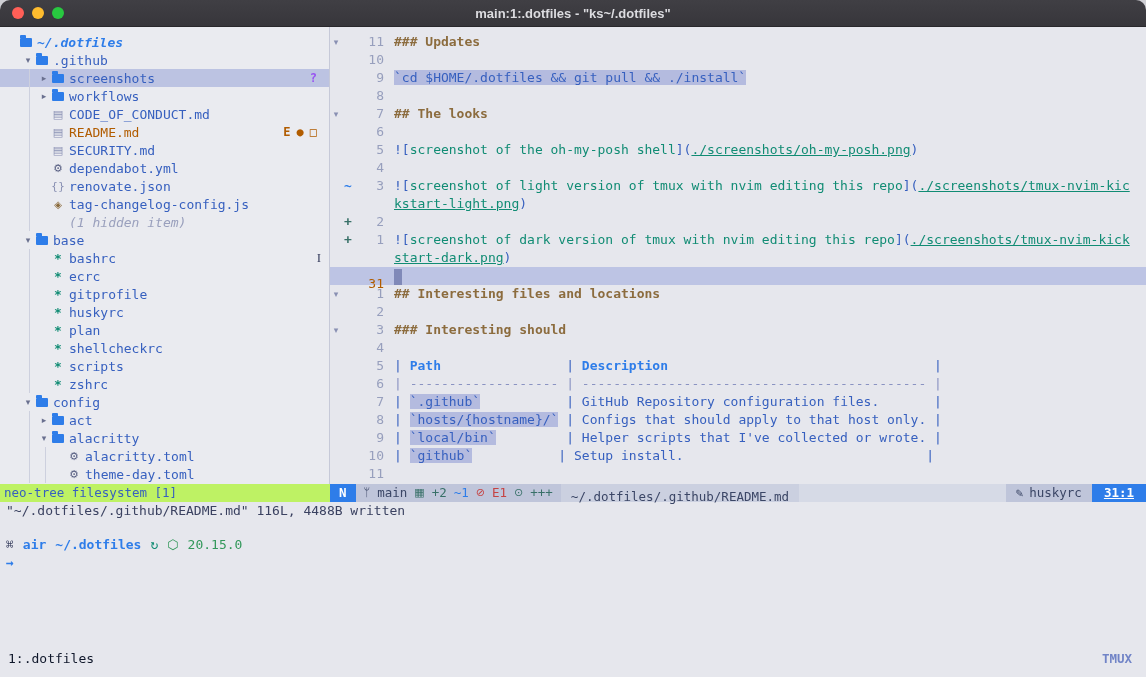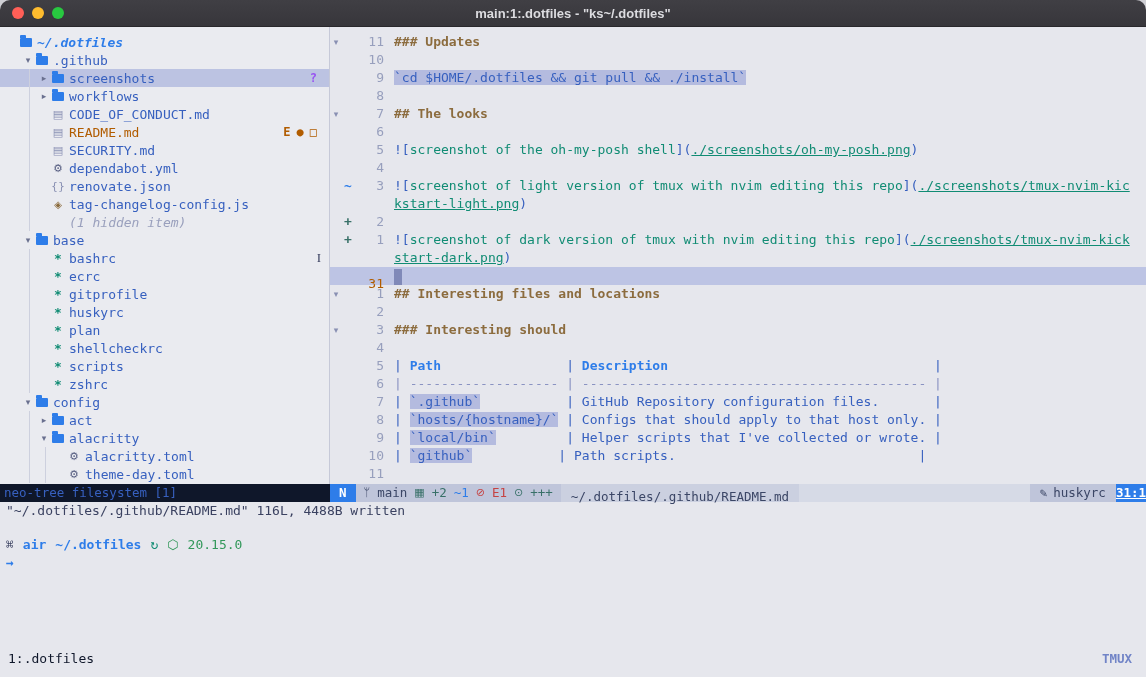--- a/index.html
+++ b/index.html
@@ -51,30 +51,30 @@
   .cursor{display:inline-block;width:8px;height:16px;background:#8089b8;vertical-align:middle;}
   .sg-h{color:#8c6c3e;font-weight:bold;}
   .sg-t{color:#3760bf;}
   .sg-d{color:#8a93c2;}
   .sg-lk{color:#118c74;}
   .sg-u{color:#118c74;text-decoration:underline;}
   .sg-c{color:#3760bf;background:#b4bbdf;}
   .sg-b{color:#2e7de9;font-weight:bold;}
   
   .statusbar{height:18px;flex:0 0 18px;display:flex;font-size:12.5px;}
-  .nt-status{width:330px;flex:0 0 330px;background:#0f172a;color:#3760bf;line-height:18px;padding-left:4px;box-sizing:border-box;}
+  .nt-status{width:330px;flex:0 0 330px;background:#bef264;color:#3760bf;line-height:18px;padding-left:4px;box-sizing:border-box;}
   .vim-status{flex:1;display:flex;line-height:18px;}
   .seg-mode{background:#2e7de9;color:#fff;font-weight:bold;padding:0 9px;}
   .seg-git{background:#bfc5da;color:#3b4666;padding:0 8px;display:flex;gap:7px;}
   .seg-git .gic{font-family:"DejaVu Sans",sans-serif;font-size:11px;}
   .gc-fg{color:#3b4666;} .gc-add{color:#387068;} .gc-chg{color:#2e7de9;} .gc-err{color:#c64343;}
   .seg-path{background:#cbd0e0;color:#3b4666;padding:4px 10px;}
   .seg-fill{flex:1;background:#d6dae6;}
   .seg-ft{background:#bfc5da;color:#3b4666;padding:0 10px;display:flex;gap:6px;}
-  .seg-pos{background:#2e7de9;color:#fff;font-weight:bold;padding:0 0;text-decoration:underline;}
+  .seg-pos{background:#2e7de9;color:#fff;font-weight:bold;padding:0 12px;text-decoration:underline;}
   
   .msgline{height:18px;flex:0 0 18px;line-height:18px;padding-left:6px;color:#3b4261;}
   .shell{flex:1;padding-top:16px;}
   .promptline{height:18px;line-height:18px;padding-left:6px;display:flex;}
   .pseg{margin-right:9px;}
   .ps-os{color:#3b4261;} .ps-host,.ps-path{color:#2e7de9;font-weight:bold;}
   .ps-git{color:#118c74;} .ps-node-ic,.ps-node{color:#33985b;}
   .arrowline{height:18px;line-height:18px;padding-left:6px;color:#2e7de9;font-weight:bold;}
   
   .tmuxbar{height:32px;flex:0 0 32px;display:flex;align-items:flex-start;padding:6px 14px 0 8px;box-sizing:border-box;}
@@ -144,21 +144,21 @@
             <div class="erow cur"><span class="fold"></span><span class="sign"></span><span class="lnum">31</span><span class="ltext"><span class="cursor">&nbsp;</span></span></div>
             <div class="erow"><span class="fold">▾</span><span class="sign"></span><span class="lnum">1</span><span class="ltext"><span class="sg-h">## Interesting files and locations</span></span></div>
             <div class="erow"><span class="fold"></span><span class="sign"></span><span class="lnum">2</span><span class="ltext"></span></div>
             <div class="erow"><span class="fold">▾</span><span class="sign"></span><span class="lnum">3</span><span class="ltext"><span class="sg-h">### Interesting should</span></span></div>
             <div class="erow"><span class="fold"></span><span class="sign"></span><span class="lnum">4</span><span class="ltext"></span></div>
             <div class="erow"><span class="fold"></span><span class="sign"></span><span class="lnum">5</span><span class="ltext"><span class="sg-t">| </span><span class="sg-b">Path</span><span class="sg-t">                | </span><span class="sg-b">Description</span><span class="sg-t">                                  |</span></span></div>
             <div class="erow"><span class="fold"></span><span class="sign"></span><span class="lnum">6</span><span class="ltext"><span class="sg-d">| ------------------- | -------------------------------------------- |</span></span></div>
             <div class="erow"><span class="fold"></span><span class="sign"></span><span class="lnum">7</span><span class="ltext"><span class="sg-t">| </span><span class="sg-c">`.github`</span><span class="sg-t">           | GitHub Repository configuration files.       |</span></span></div>
             <div class="erow"><span class="fold"></span><span class="sign"></span><span class="lnum">8</span><span class="ltext"><span class="sg-t">| </span><span class="sg-c">`hosts/{hostname}/`</span><span class="sg-t"> | Configs that should apply to that host only. |</span></span></div>
             <div class="erow"><span class="fold"></span><span class="sign"></span><span class="lnum">9</span><span class="ltext"><span class="sg-t">| </span><span class="sg-c">`local/bin`</span><span class="sg-t">         | Helper scripts that I've collected or wrote. |</span></span></div>
-            <div class="erow"><span class="fold"></span><span class="sign"></span><span class="lnum">10</span><span class="ltext"><span class="sg-t">| </span><span class="sg-c">`github`</span><span class="sg-t">           | Path scripts.                               |</span></span></div>
+            <div class="erow"><span class="fold"></span><span class="sign"></span><span class="lnum">10</span><span class="ltext"><span class="sg-t">| </span><span class="sg-c">`github`</span><span class="sg-t">           | Setup install.                               |</span></span></div>
             <div class="erow"><span class="fold"></span><span class="sign"></span><span class="lnum">11</span><span class="ltext"></span></div>
           </div>
       </div>
     </div>
 
     <div class="statusbar">
       <div class="nt-status">neo-tree filesystem [1]</div>
       <div class="vim-status">
         <span class="seg-mode">N</span>
         <span class="seg-git" id="gitseg">

